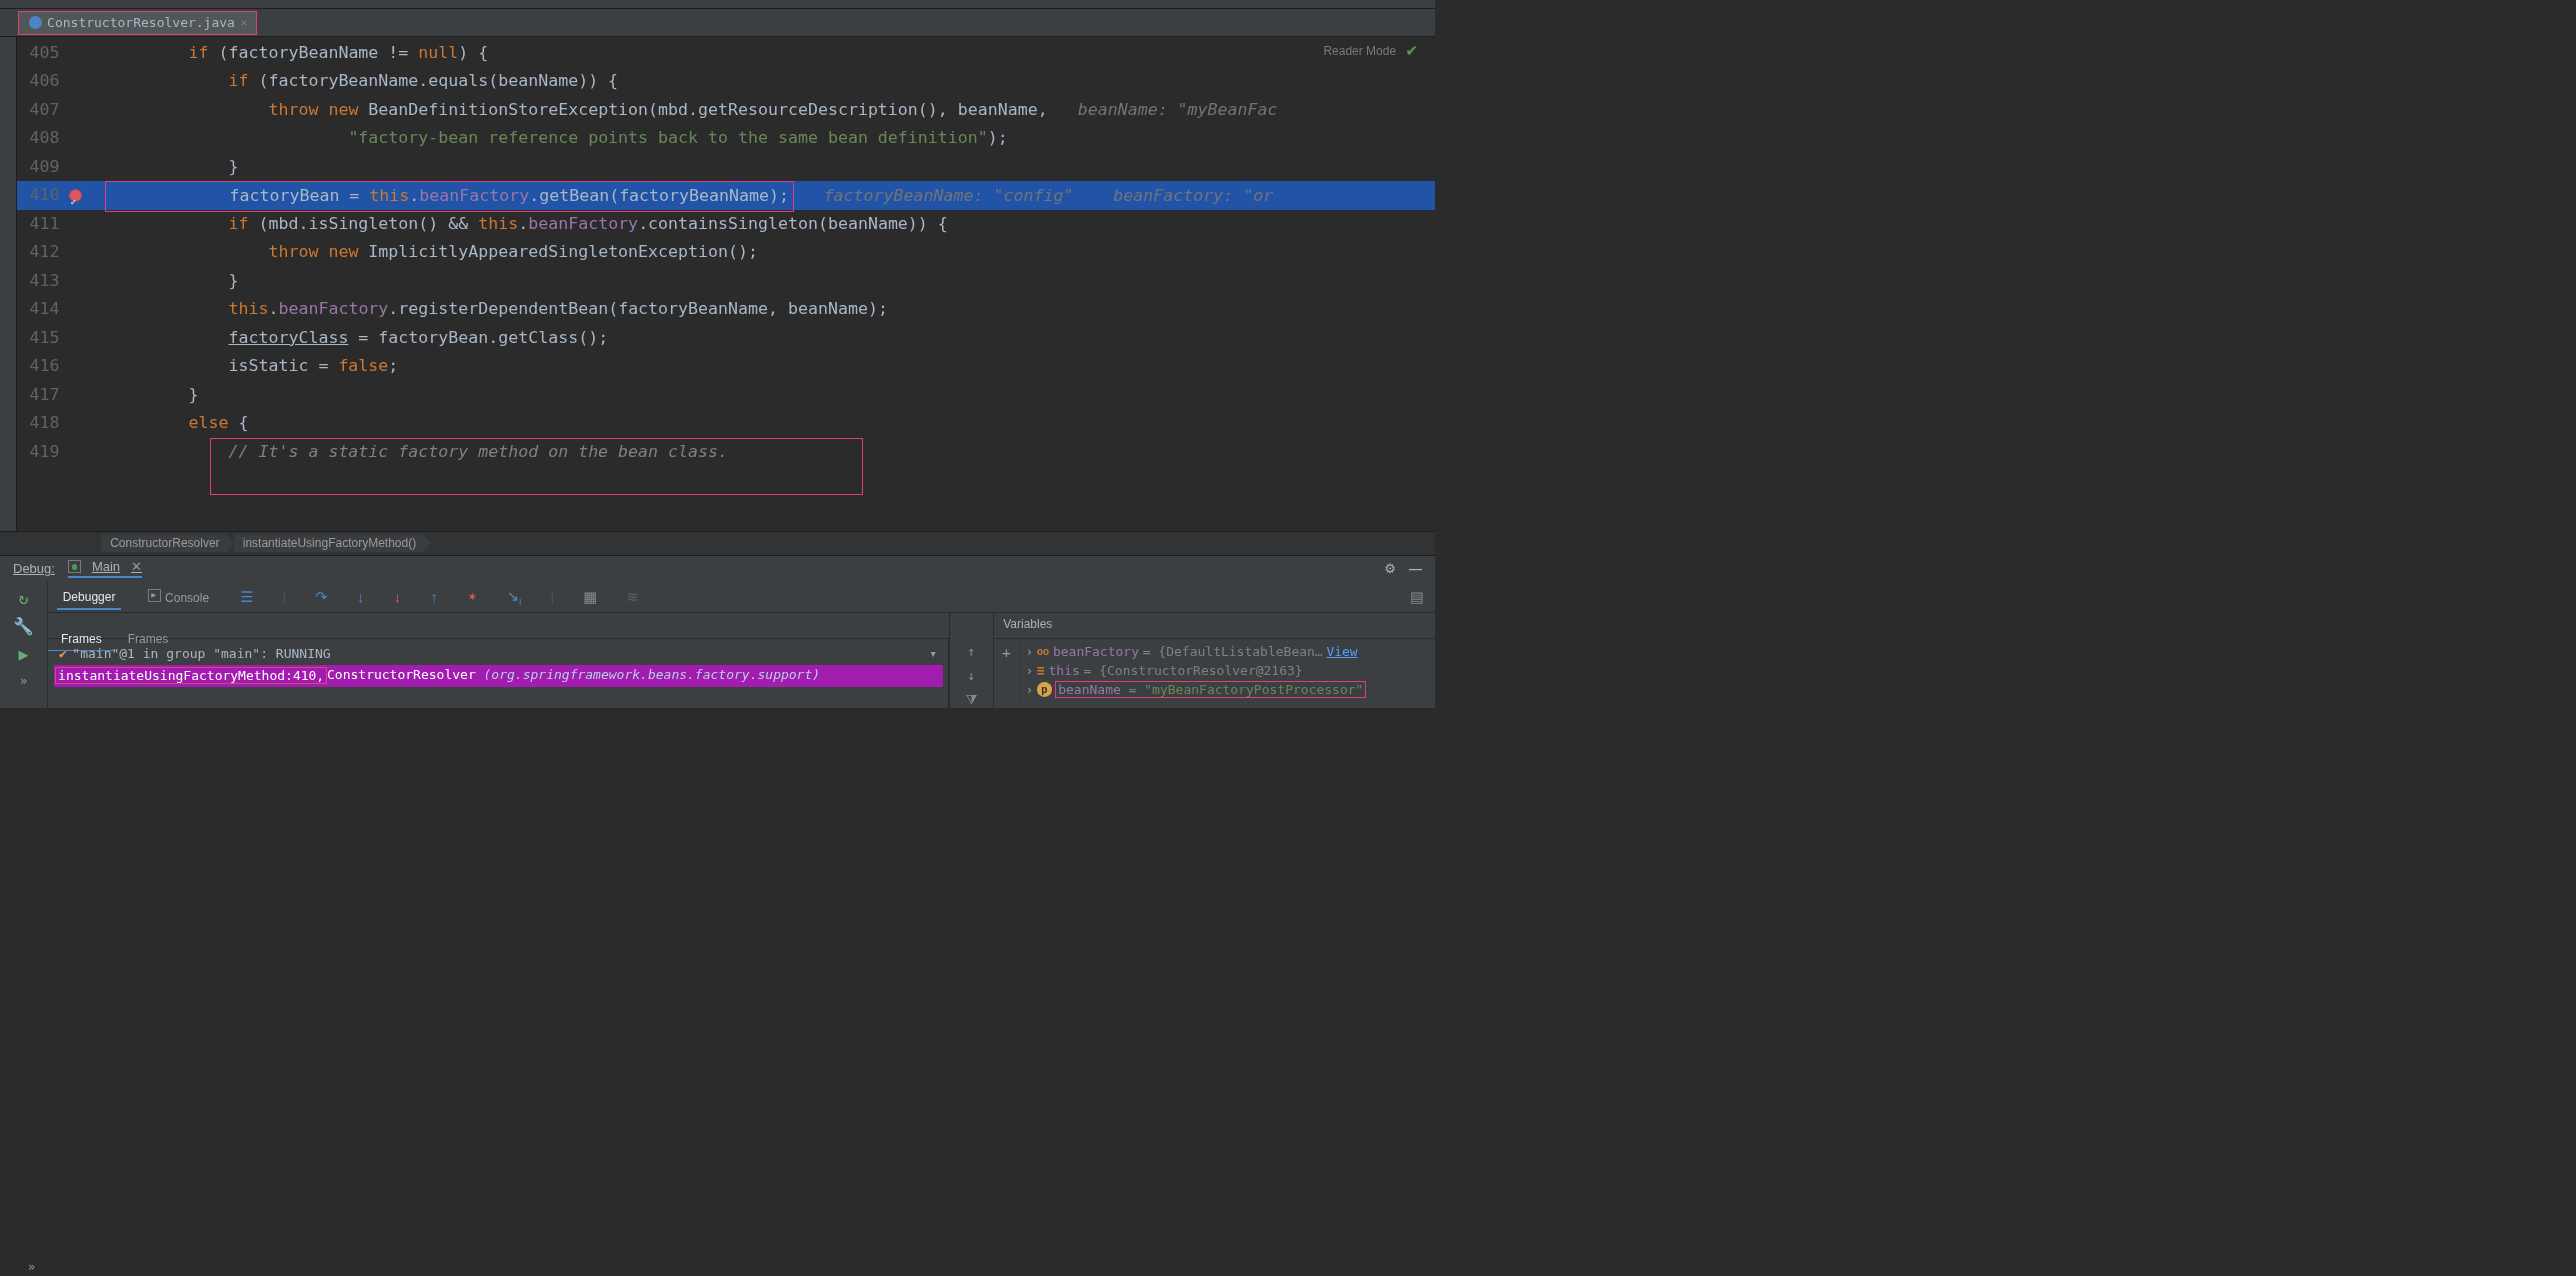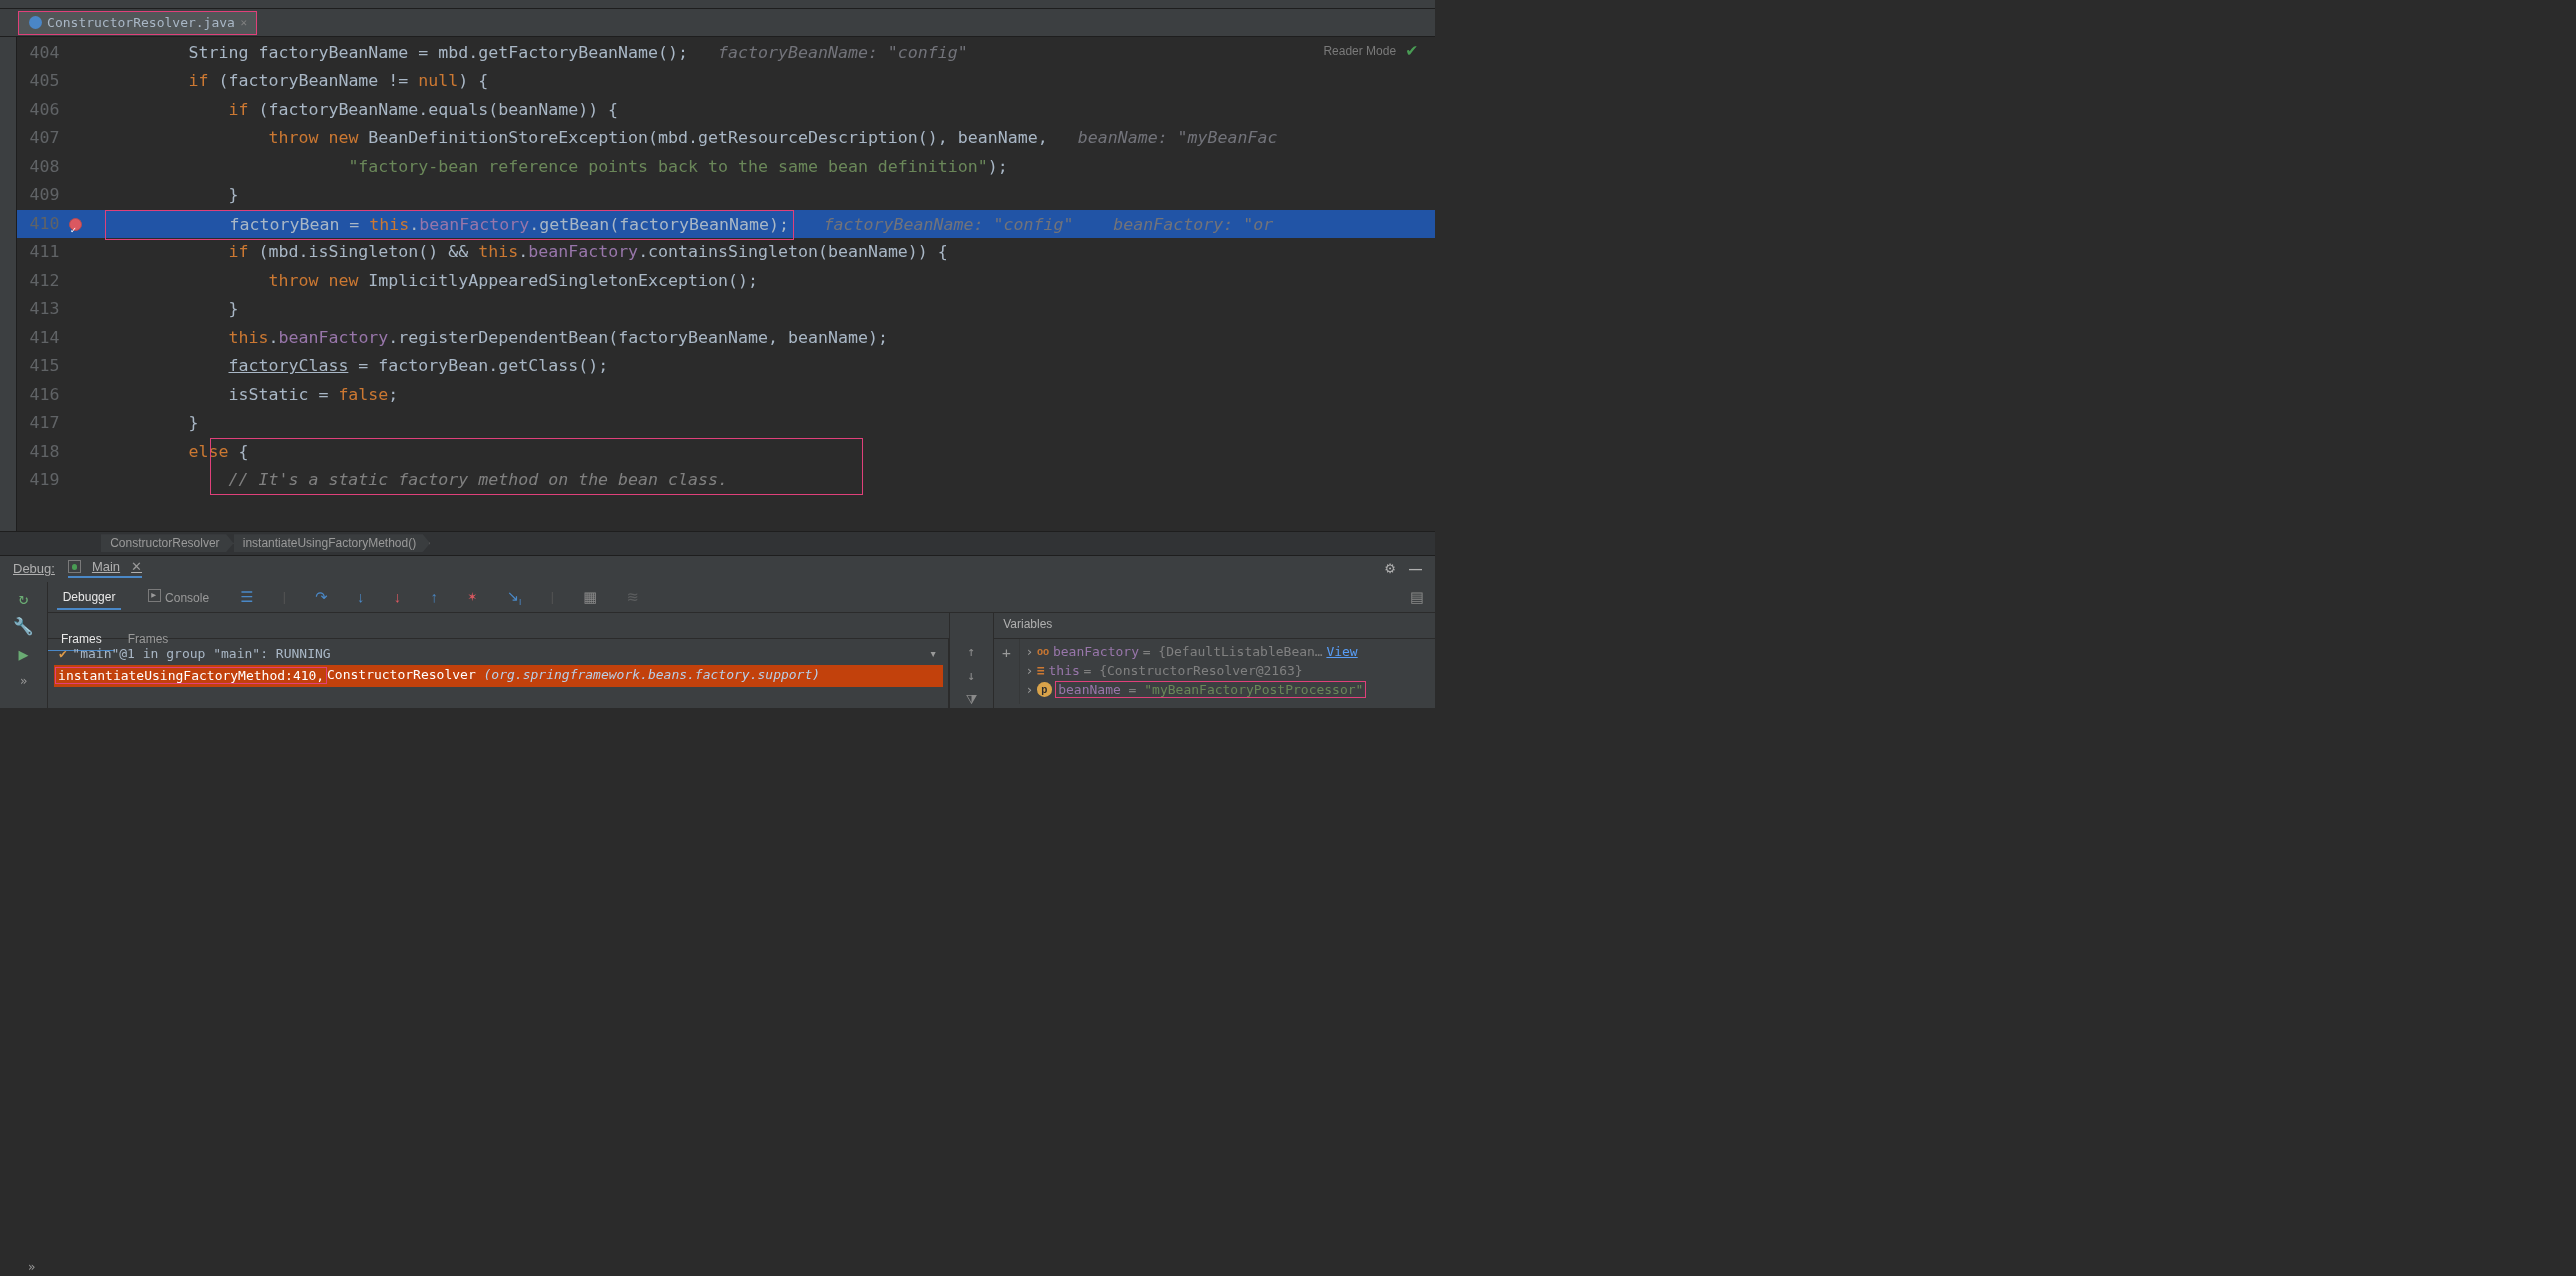--- a/index.html
+++ b/index.html
@@ -215,21 +215,21 @@
     display:flex; align-items:center;
     justify-content:space-between;
     padding: 3.7px 5.5px;
   }
   .frame-selector .txt { display:flex; align-items:center; gap:5.5px;}
   .check-icon{ color:#e09c4a;}
   .frame-row {
     display:flex;
     padding:2.8px 1.8px;
   }
-  .frame-row.selected { background:#c2410c; color:#fff;}
+  .frame-row.selected { background:#a21caf; color:#fff;}
   .frame-row .hl {
     border:1.8px solid #e0407a;
     padding:0 1.8px;
   }
   .frame-row .pkg { font-style:italic; color:#b8cfe8;}
   .variables-panel {
     width: 441px;
     display:flex; flex-direction:column;
   }
   .vars-header {
@@ -279,21 +279,20 @@
   </div>
 
   <div class="editor-wrap">
     <div class="left-gutter-strip"></div>
     <div class="editor-area">
       <div class="reader-mode">
         <span>Reader Mode</span>
         <span class="checkmark">✔</span>
       </div>
       <div class="code-lines" id="code-lines">
-          <div class="line"><span class="line-num">404</span><span class="gutter2"></span><span class="code-content"><span>        </span><span class="ident">String factoryBeanName = mbd.getFactoryBeanName();</span><span>   </span><span class="hint">factoryBeanName: "config"</span></span></div>
           <div class="line"><span class="line-num">405</span><span class="gutter2"></span><span class="code-content"><span>        </span><span class="kw">if</span><span class="ident"> (factoryBeanName != </span><span class="kw">null</span><span class="ident">) {</span></span></div>
           <div class="line"><span class="line-num">406</span><span class="gutter2"></span><span class="code-content"><span>            </span><span class="kw">if</span><span class="ident"> (factoryBeanName.equals(beanName)) {</span></span></div>
           <div class="line"><span class="line-num">407</span><span class="gutter2"></span><span class="code-content"><span>                </span><span class="kw">throw new</span><span class="ident"> BeanDefinitionStoreException(mbd.getResourceDescription(), beanName,</span><span>   </span><span class="hint">beanName: "myBeanFac</span></span></div>
           <div class="line"><span class="line-num">408</span><span class="gutter2"></span><span class="code-content"><span>                        </span><span class="str">"factory-bean reference points back to the same bean definition"</span><span class="ident">);</span></span></div>
           <div class="line"><span class="line-num">409</span><span class="gutter2"></span><span class="code-content"><span class="ident">            }</span></span></div>
           <div class="line highlight-line"><span class="line-num">410</span><span class="gutter2"><span class="bp"></span><span class="bp-check">✓</span></span><span class="code-content"><span class="red-box"><span class="ident">            factoryBean = </span><span class="kw">this</span><span class="ident">.</span><span class="field">beanFactory</span><span class="ident">.getBean(factoryBeanName);</span></span><span class="hint">   factoryBeanName: "config"    beanFactory: "or</span></span></div>
           <div class="line"><span class="line-num">411</span><span class="gutter2"></span><span class="code-content"><span>            </span><span class="kw">if</span><span class="ident"> (mbd.isSingleton() &amp;&amp; </span><span class="kw">this</span><span class="ident">.</span><span class="field">beanFactory</span><span class="ident">.containsSingleton(beanName)) {</span></span></div>
           <div class="line"><span class="line-num">412</span><span class="gutter2"></span><span class="code-content"><span>                </span><span class="kw">throw new</span><span class="ident"> ImplicitlyAppearedSingletonException();</span></span></div>
           <div class="line"><span class="line-num">413</span><span class="gutter2"></span><span class="code-content"><span class="ident">            }</span></span></div>
           <div class="line"><span class="line-num">414</span><span class="gutter2"></span><span class="code-content"><span>            </span><span class="kw">this</span><span class="ident">.</span><span class="field">beanFactory</span><span class="ident">.registerDependentBean(factoryBeanName, beanName);</span></span></div>

